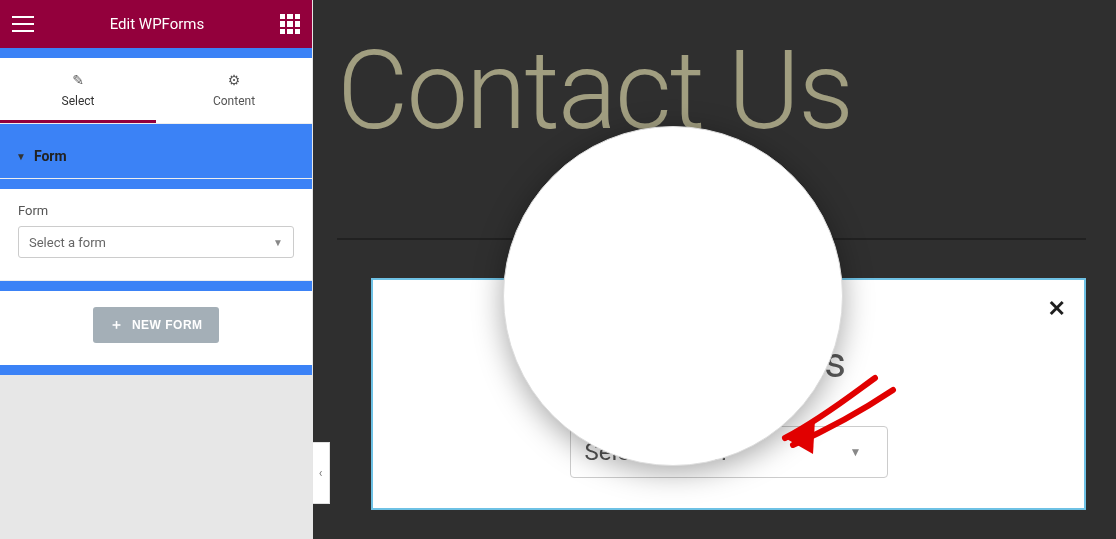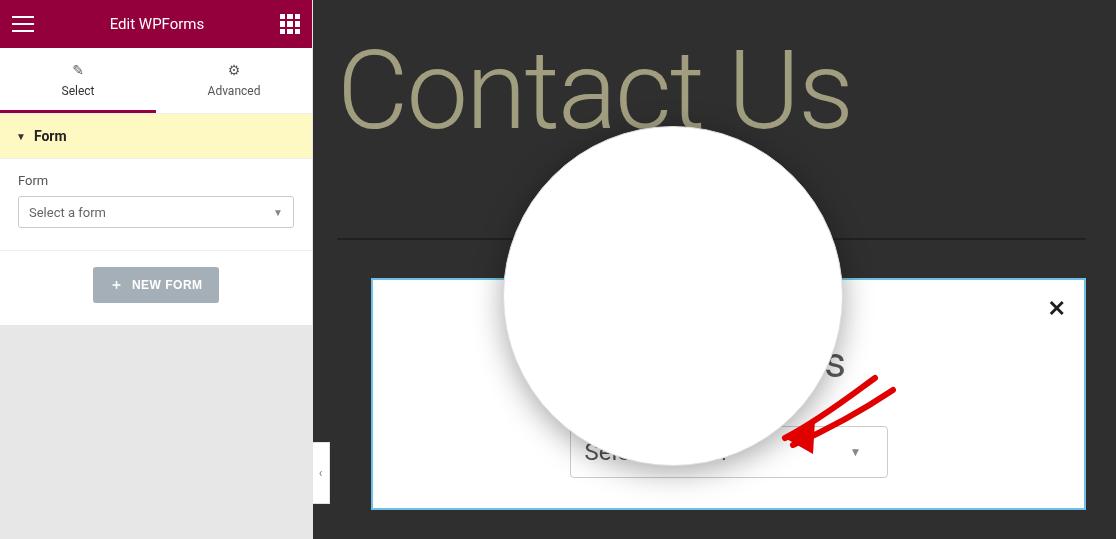--- a/index.html
+++ b/index.html
@@ -1,20 +1,20 @@
 <!DOCTYPE html>
 <html><head>
 <meta charset="utf-8">
 <style>
   * { box-sizing: border-box; margin: 0; padding: 0; }
   html, body { width: 1116px; height: 539px; font-family: -apple-system, BlinkMacSystemFont, "Segoe UI", Roboto, Helvetica, Arial, sans-serif; overflow: hidden; }
   body { display: flex; background: #f0f0f0; }
 
   
-  .panel { width: 313px; height: 100%; background: #fef9c3; display: flex; flex-direction: column; border-right: 1px solid #e6e6e6; }
+  .panel { width: 313px; height: 100%; background: #3b82f6; display: flex; flex-direction: column; border-right: 1px solid #e6e6e6; gap: 10px; }
   .panel-header { background: #93003c; height: 48px; display: flex; align-items: center; justify-content: space-between; padding: 0 12px; color: #fff; }
   .panel-header .hamburger { width: 22px; height: 16px; display: flex; flex-direction: column; justify-content: space-between; cursor: pointer; }
   .panel-header .hamburger span { display: block; height: 2px; background: #fff; width: 100%; }
   .panel-title { flex: 1; text-align: center; font-size: 15px; font-weight: 400; }
   .panel-header .apps { width: 20px; height: 20px; display: grid; grid-template-columns: repeat(3,1fr); grid-template-rows: repeat(3,1fr); gap: 2px; cursor: pointer; }
   .panel-header .apps span { background: #fff; }
 
   .tabs { display: flex; background: #fff; border-bottom: 1px solid #eee; }
   .tab { flex: 1; text-align: center; padding: 14px 0 12px; font-size: 12px; color: #555; cursor: pointer; }
   .tab.active { color: #333; border-bottom: 3px solid #93003c; }
@@ -84,21 +84,21 @@
     </div>
   </div>
 
   <div class="tabs">
     <div class="tab active">
       <span class="ticon">✎</span>
       <span>Select</span>
     </div>
     <div class="tab">
       <span class="ticon">⚙</span>
-      <span>Advanced</span>
+      <span>Content</span>
     </div>
   </div>
 
   <div class="section-title">
     <span class="caret">▼</span>
     <span>Form</span>
   </div>
 
   <div class="field-block">
     <div class="field-label">Form</div>

